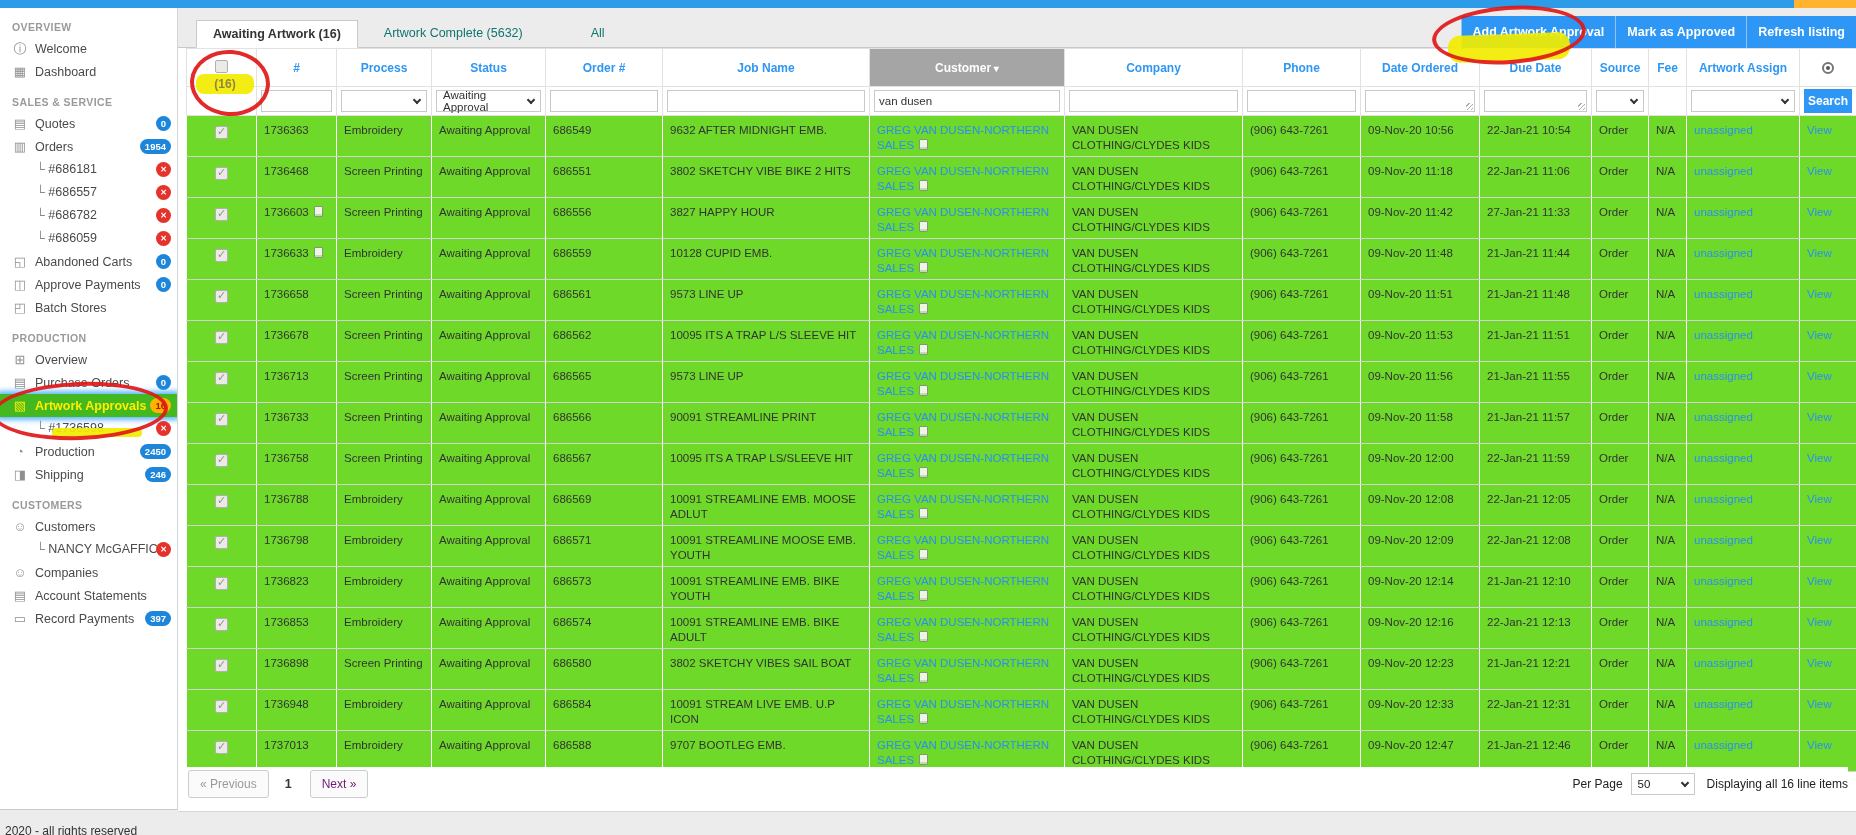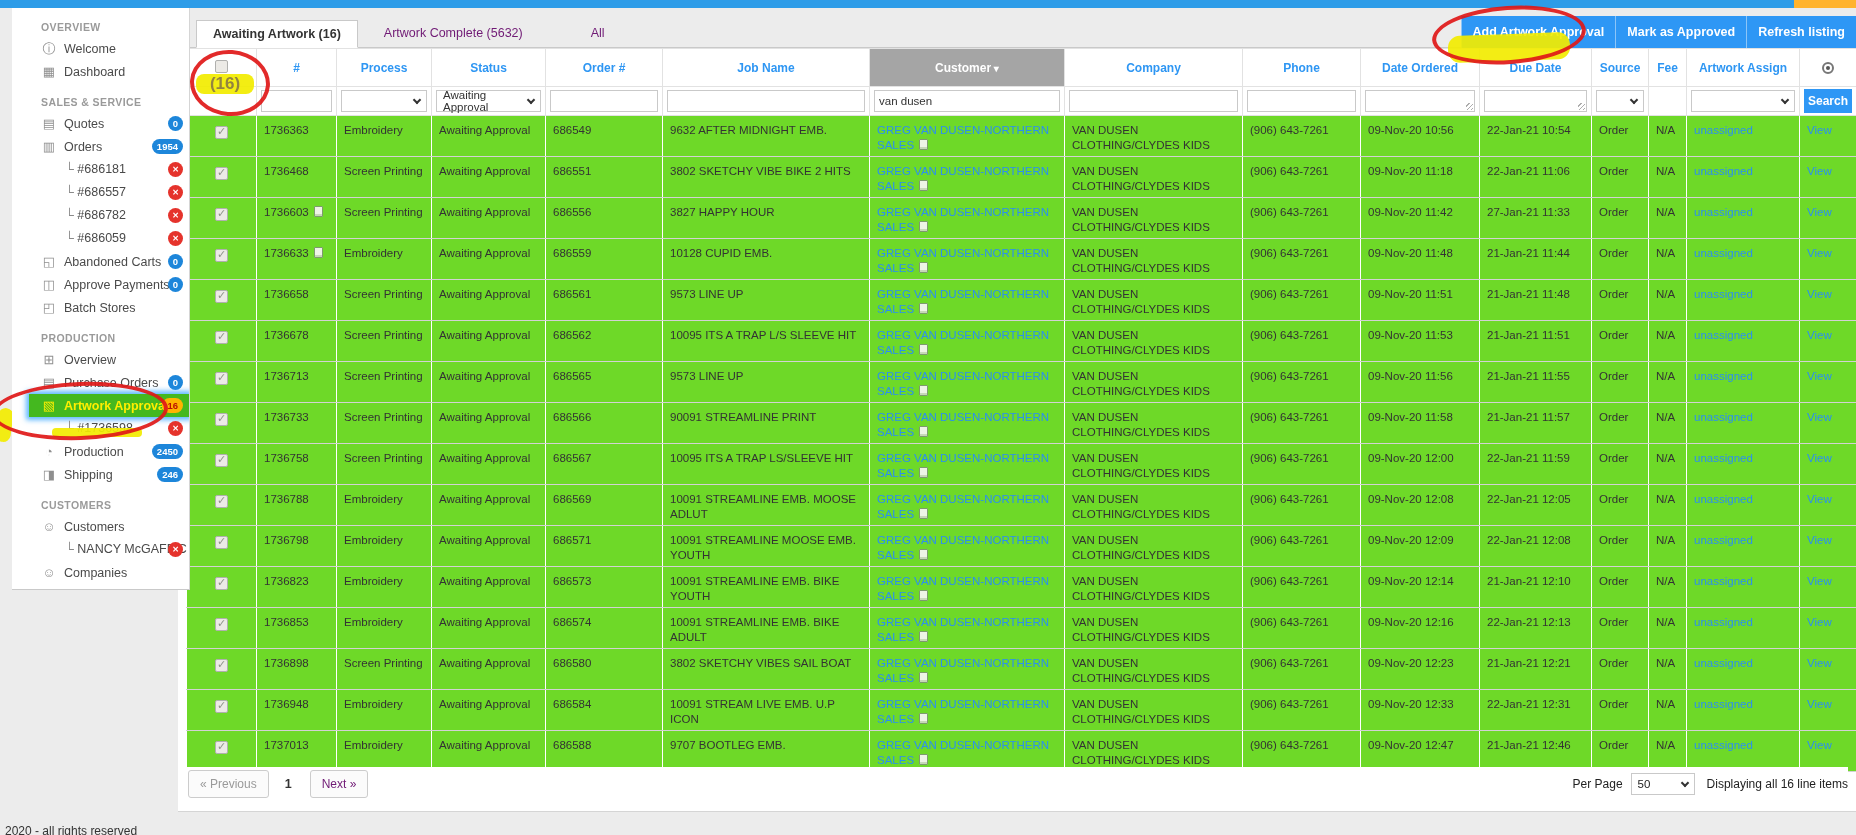--- a/index.html
+++ b/index.html
@@ -8,23 +8,23 @@
     position:relative; overflow:hidden; background:#ececec;
     font-family:"Liberation Sans", sans-serif; color:#333;
   }
   a { text-decoration:none; }
 
   
   .topbar { position:absolute; left:0; top:0; width:1856px; height:8px; background:#2d9ce8; }
   .topbar-orange { position:absolute; right:0; top:0; width:62px; height:8px; background:#ffb32e; }
 
   
-  .sidebar { position:absolute; left:12px; top:8px; width:178px; height:582px; background:#fff;
+  .sidebar { position:absolute; left:0; top:8px; width:178px; height:802px; background:#fff;
              border-right:1px solid #d5d5d5; border-bottom:1px solid #c9c9c9;
-             font-size:12.5px; color:#4a4a4a; overflow:hidden; z-index:2;padding-left:17px; }
+             font-size:12.5px; color:#4a4a4a; overflow:hidden; z-index:2; }
   .sec-title { padding:13px 0 4px 12px; font-size:10.5px; font-weight:bold; color:#9a9a9a; letter-spacing:.4px; }
   .sd-item { position:relative; height:23px; line-height:23px; padding-left:12px; white-space:nowrap; cursor:pointer; }
   .sd-icon { display:inline-block; width:16px; margin-right:7px; color:#8f8f8f; font-size:13px; text-align:center; }
   .sd-item.sub { padding-left:36px; }
   .sd-item.sub .sd-label::before { content:"└ "; color:#8a8a8a; }
   .sd-badge { position:absolute; right:6px; top:4px; min-width:14px; height:15px; line-height:15px;
               border-radius:9px; padding:0 5px; font-size:9.5px; font-weight:bold; color:#fff; text-align:center; }
   .sd-badge.blue { background:#1d86da; }
   .sd-badge.red  { background:#e5332c; font-size:8px; padding:0 4px; }
   .sd-badge.gold { background:#ffb400; color:#bb1100; }
@@ -32,21 +32,21 @@
   .sd-item.active .sd-label { color:#ffee00; font-weight:bold; }
   .sd-item.active .sd-icon  { color:#ffee00; }
   .copyright { position:absolute; left:5px; top:824px; font-size:12px; color:#333; z-index:3; }
 
   
   .tabstrip { position:absolute; left:178px; top:20px; right:0; height:28px;
               border-bottom:1px solid #c9c9c9; display:flex; align-items:center; z-index:1; }
   .tab { height:27px; line-height:27px; padding:0 16px; font-size:12.5px; cursor:pointer; white-space:nowrap; }
   .tab.active { height:28px; background:#fff; border:1px solid #c9c9c9; border-bottom:1px solid #fff;
                 margin-bottom:-1px; color:#333; font-weight:bold; margin-left:18px; }
-  .tab.link { color:#701a75; margin-left:10px; }
+  .tab.link { color:#0f766e; margin-left:10px; }
   .tab.link.last { margin-left:36px; }
 
   
   .actions { position:absolute; right:0; top:16px; height:32px; display:flex; z-index:4; }
   .action-btn { background:#2e97f5; color:#fff; font-size:12.5px; font-weight:bold; line-height:32px;
                 padding:0 11px; border-left:1px solid #8cc5f8; cursor:pointer; white-space:nowrap; }
 
   
   .panel { position:absolute; left:178px; top:48px; right:0; height:764px; background:#fff;
            border-bottom:1px solid #d5d5d5; z-index:1; }
@@ -94,21 +94,21 @@
   .pg-btn.next { color:#701a75; margin-left:4px; }
   .pg-num { font-size:12.5px; font-weight:bold; color:#333; margin:0 14px 0 16px; }
   .pager-right { display:flex; align-items:center; font-size:12px; color:#222; }
   .perpage-select { width:64px; margin:0 12px 0 8px; }
   .displaying { white-space:nowrap; }
 
   
   .ann { position:absolute; pointer-events:none; z-index:30; }
   .ellipse { border:4px solid rgba(224,24,24,.92); border-radius:50%; }
   .hl { background:#f2ec00; opacity:.92; border-radius:8px; }
-  .hl-label { font-size:17px; font-weight:bold; color:#8a7a30; text-align:center; line-height:20px; }
+  .hl-label { font-size:12px; font-weight:bold; color:#8a7a30; text-align:center; line-height:20px; }
 </style>
 </head>
 <body>
 
 <div class="topbar">
   <div class="topbar-orange"></div>
 </div>
 
 <aside class="sidebar">
   <div id="sidebar-sections">

